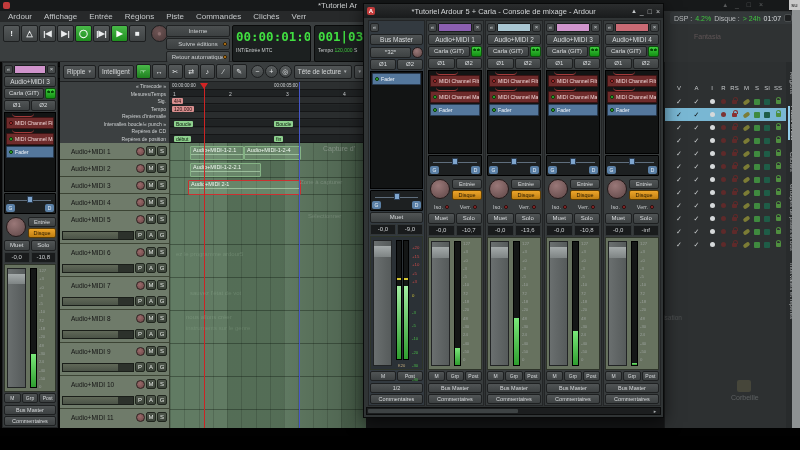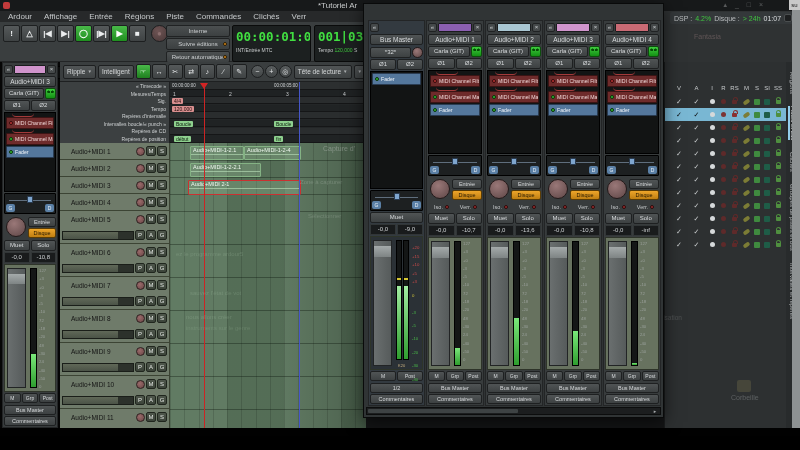--- a/index.html
+++ b/index.html
@@ -811,20 +811,31 @@
       <span class="ghost g2">Zone à capturer</span>
       <span class="ghost g3">Sélectionner</span>
       <span class="ghost g4">ez le programme ardour5</span>
       <span class="ghost g5">sauvez l'état de vot</span>
       <span class="ghost g6">nous allons créer</span>
       <span class="ghost g7">instruments sur le genre</span>
       <span class="ghost g8">d'utilisation</span>
     </div>
 
   <div id="mixer">
+    <div id="mtitle">
+      <span class="ticon">A</span>
+      <span class="ttext">*Tutoriel Ardour 5 + Carla - Console de mixage - Ardour</span>
+      <span id="mwbtns">
+
+      <button style="padding:0">▴</button>
+          <button style="padding:0">_</button>
+          <button style="padding:0">□</button>
+          <button style="padding:0">×</button>
+        </span>
+    </div>
     <div id="mstrips">
 
       <div class="strip master">
         <div class="shead">
           <button class="hicon">«</button>
         </div>
         <button class="ub sname">Bus Master</button>
         <div class="in32row">
           <button class="ub in32">*32*</button>
           <span class="knob small"></span>

